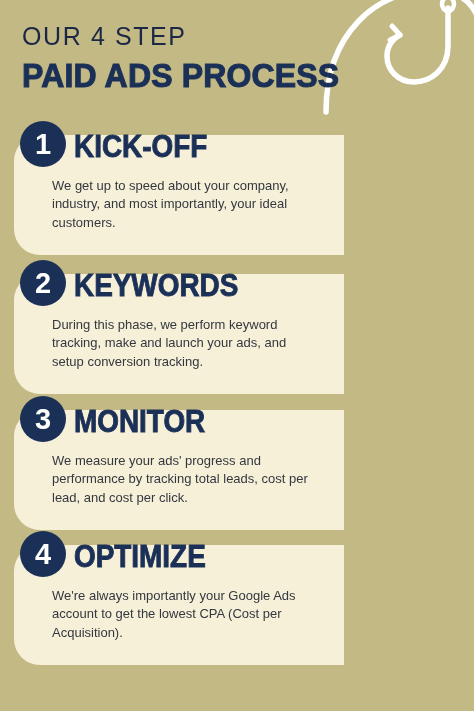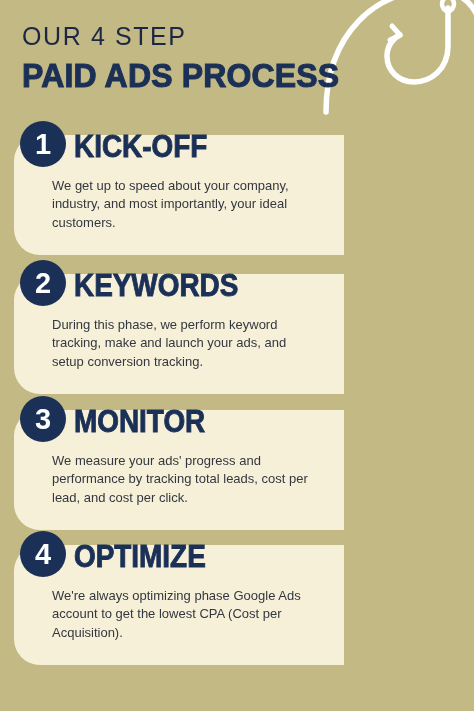--- a/index.html
+++ b/index.html
@@ -280,16 +280,16 @@
         <path d="M140 68 L114 52 L110 60 L136 78Z" fill="#e8b88e"></path>
         <path d="M138 96 L134 114 L158 114 L156 96Z" fill="#e6dcc4"></path>
         <path d="M136 114 L130 132 L138 132 L144 116Z" fill="#e8b88e"></path>
         <path d="M150 114 L156 132 L164 132 L156 114Z" fill="#e8b88e"></path>
         <path d="M126 130 L136 130 L134 136 L126 136Z" fill="#2b2b35"></path>
         <path d="M158 130 L168 130 L167 136 L158 136Z" fill="#2b2b35"></path>
       </svg>
     </div>
     <div class="num">4</div>
     <div class="title">OPTIMIZE</div>
-    <div class="body-text">We're always optimizing phase Google Ads account to get the lowest CPA (Cost per Acquisition).</div>
+    <div class="body-text">We're always importantly your Google Ads account to get the lowest CPA (Cost per Acquisition).</div>
   </div>
 
 </div>
 
 </body></html>

